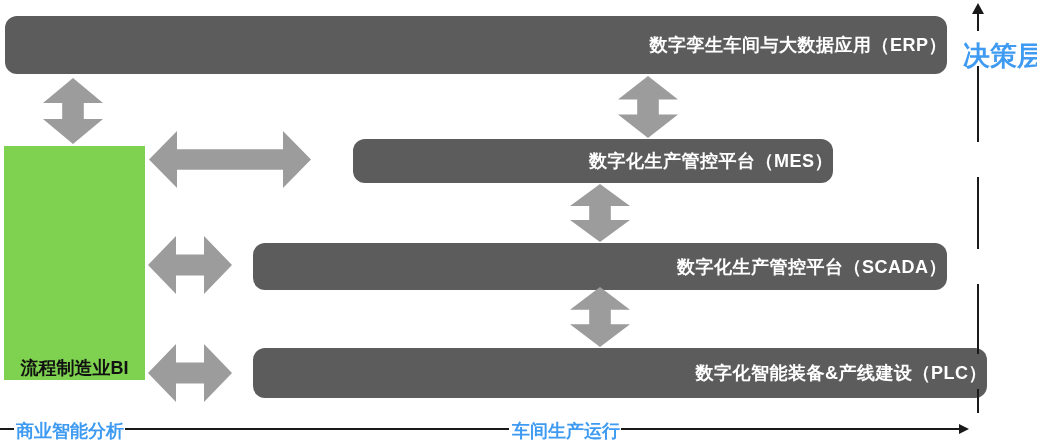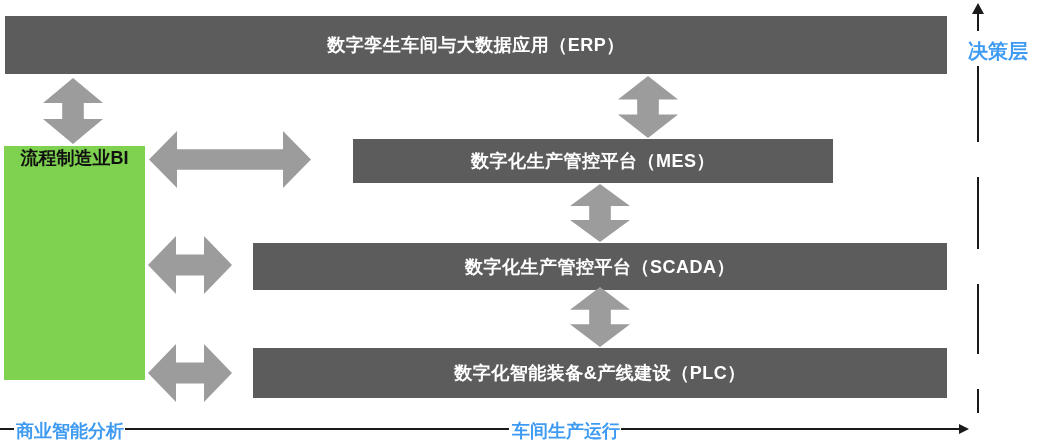--- a/index.html
+++ b/index.html
@@ -1,37 +1,37 @@
 <!DOCTYPE html>
 <html style="--bg: #ffffff; --bar: #5c5c5c; --bar-text: #ffffff; --green: #7ed24f; --green-text: #111111; --arrow: #9c9c9c; --accent: #3f9bf2; --line: #1a1a1a;"><head>
 <meta charset="utf-8">
 <style>
   html,body{margin:0;padding:0;background:#fff;}
   body{font-family:"Liberation Sans","DejaVu Sans",sans-serif;}
   #stage{position:relative;width:1037px;height:440px;background:var(--bg,#fff);overflow:hidden;}
 
-  .bar{position:absolute;background:var(--bar);display:flex;align-items:center;justify-content:center;}
+  .bar{position:absolute;background:var(--bar);display:flex;align-items:center;justify-content:flex-end;border-radius:12px;}
   .bar span{color:var(--bar-text);font-weight:bold;font-size:18px;letter-spacing:.5px;white-space:nowrap;}
 
   #bar-erp  {left:5px;  top:16px;  width:942px; height:58px;}
   #bar-mes  {left:353px;top:139px; width:480px; height:44px;}
   #bar-scada{left:253px;top:243px; width:694px; height:47px;}
-  #bar-plc  {left:253px;top:348px; width:694px; height:50px;}
+  #bar-plc  {left:253px;top:348px; width:694px; height:50px;padding-left:40px;}
 
   #bi-box{position:absolute;left:4px;top:146px;width:141px;height:234px;background:var(--green);
-          display:flex;align-items:flex-start;justify-content:center;}
+          display:flex;align-items:flex-end;justify-content:center;}
   #bi-box span{color:var(--green-text);font-weight:bold;font-size:18px;white-space:nowrap;}
 
   svg.darrow{position:absolute;display:block;}
 
   .vseg{position:absolute;left:977px;width:2px;background:var(--line);}
   .hseg{position:absolute;top:428px;height:2px;background:var(--line);}
 
   .layer-label{position:absolute;left:963px;width:70px;text-align:center;
-               color:var(--accent);font-weight:bold;font-size:20px;white-space:nowrap;}
+               color:var(--accent);font-weight:bold;font-size:27px;white-space:nowrap;}
 
   .axis-label{position:absolute;top:419px;color:var(--accent);font-weight:bold;font-size:18px;white-space:nowrap;}
 
   #up-arrowhead{position:absolute;left:972px;top:3px;width:0;height:0;
     border-left:6px solid transparent;border-right:6px solid transparent;
     border-bottom:11px solid var(--line);}
   #right-arrowhead{position:absolute;left:959px;top:424px;width:0;height:0;
     border-top:5px solid transparent;border-bottom:5px solid transparent;
     border-left:10px solid var(--line);}
 </style>

